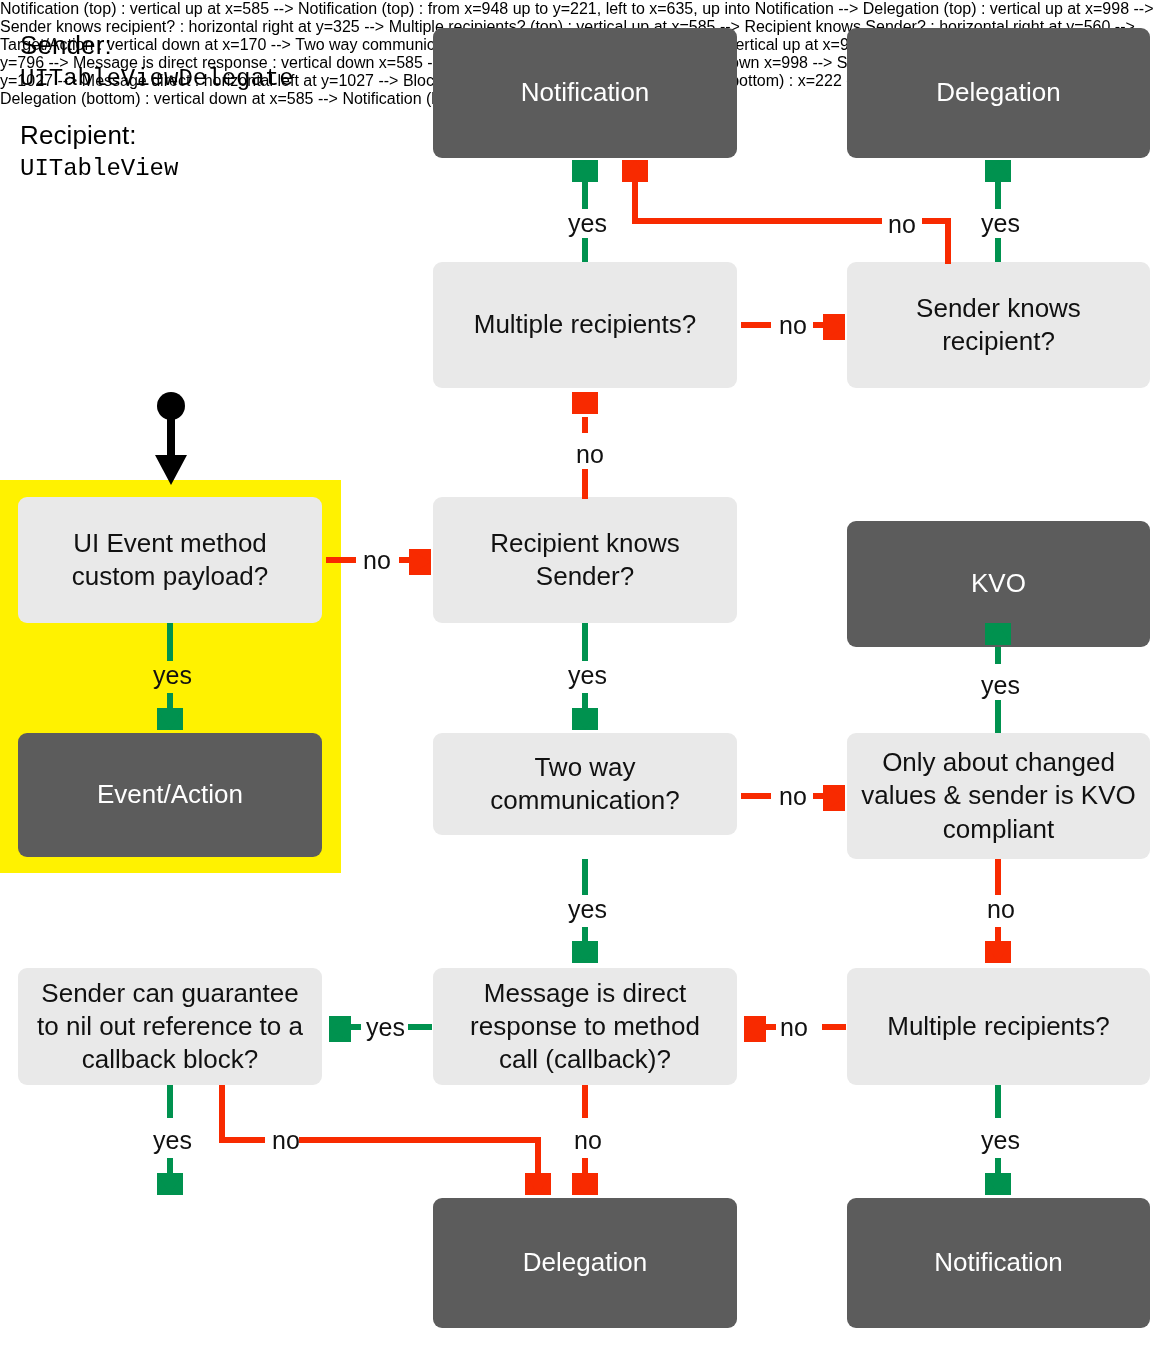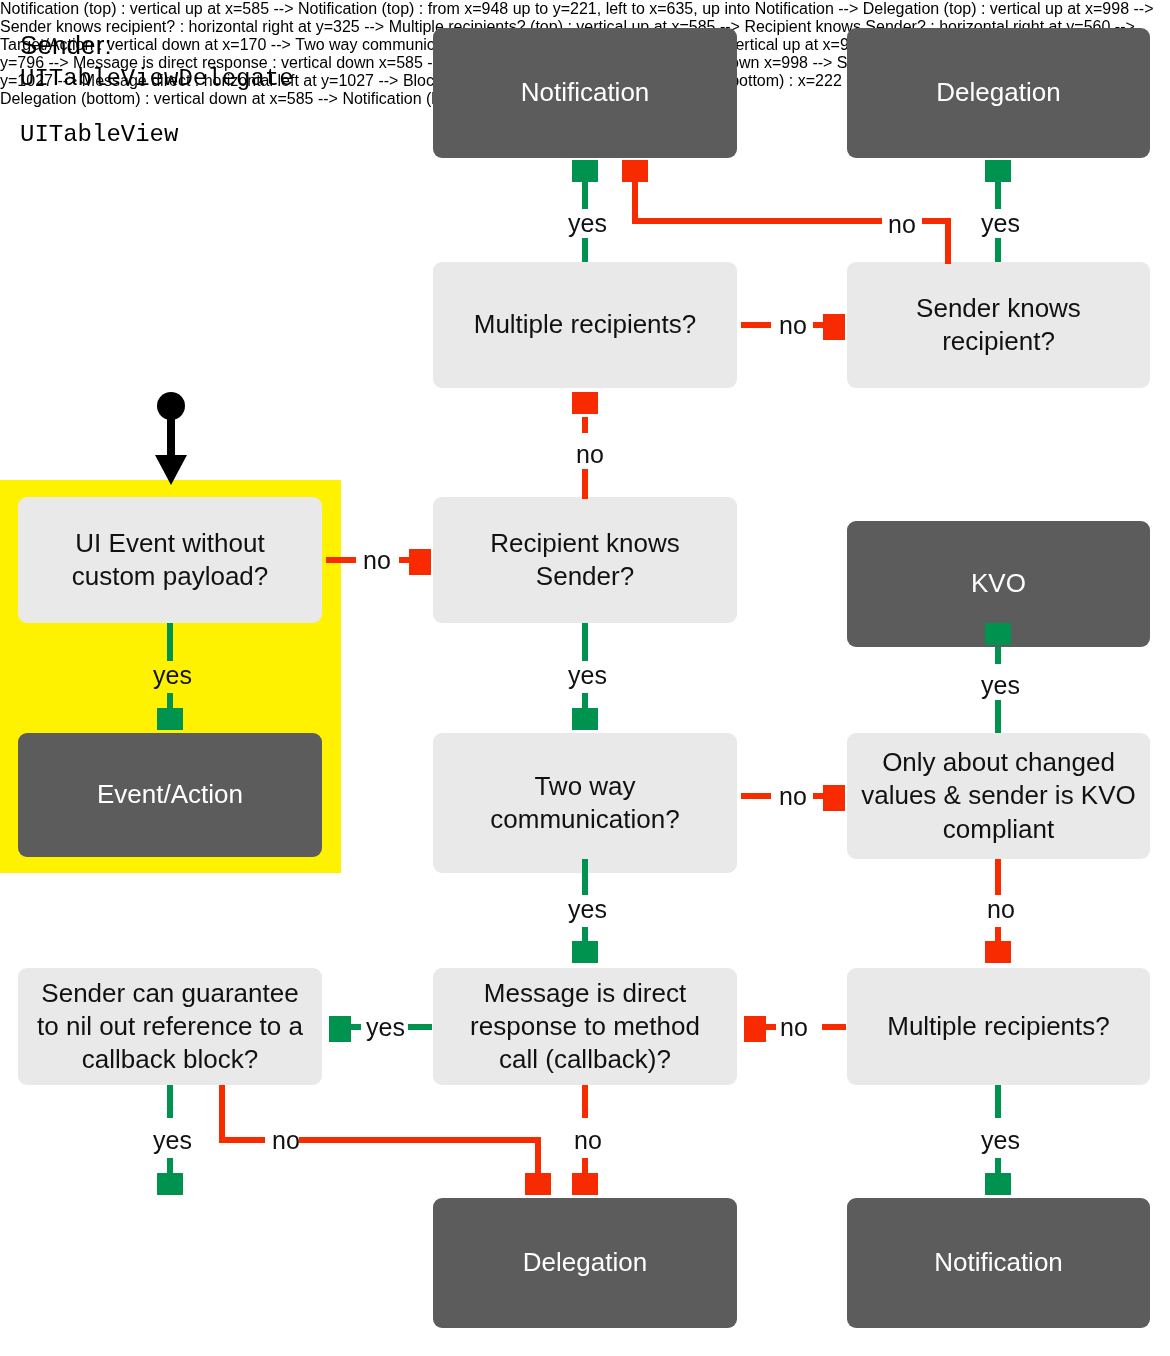--- a/index.html
+++ b/index.html
@@ -110,20 +110,21 @@
 </head>
 <body>
 
 <div id="stage">
 
   
   <div class="legend">
     <div class="lbl">Sender:</div>
     <div class="mono">UITableViewDelegate</div>
     <div class="gap"></div>
+    <div class="lbl">Recipient:</div>
     <div class="mono">UITableView</div>
   </div>
 
   
   <div class="hl"></div>
 
   
   <div class="start-dot" style="left:157px; top:392px;"></div>
   <div class="start-stem" style="left:167px; top:414px; height:44px;"></div>
   <div class="arrow down black" style="left:155px; top:455px;"></div>
@@ -139,34 +140,34 @@
   
   <div class="node decision" style="left:433px; top:262px; width:304px; height:126px;">
     <span>Multiple recipients?</span>
   </div>
   <div class="node decision" style="left:847px; top:262px; width:303px; height:126px;">
     <span>Sender knows recipient?</span>
   </div>
 
   
   <div class="node decision" style="left:18px; top:497px; width:304px; height:126px;">
-    <span>UI Event without custom payload?</span>
+    <span>UI Event method custom payload?</span>
   </div>
   <div class="node decision" style="left:433px; top:497px; width:304px; height:126px;">
     <span>Recipient knows Sender?</span>
   </div>
   <div class="node terminal" style="left:847px; top:497px; width:303px; height:126px;margin-top:24px;">
     <span>KVO</span>
   </div>
 
   
   <div class="node terminal" style="left:18px; top:733px; width:304px; height:124px;">
     <span>Event/Action</span>
   </div>
-  <div class="node decision" style="left:433px; top:733px; width:304px; height:140px;">
+  <div class="node decision" style="left:433px; top:733px; width:304px; height:102px;">
     <span>Two way communication?</span>
   </div>
   <div class="node decision" style="left:847px; top:733px; width:303px; height:126px;">
     <span>Only about changed values &amp; sender is KVO compliant</span>
   </div>
 
   
   <div class="node decision" style="left:433px; top:968px; width:304px; height:117px;">
     <span>Message is direct response to method call (callback)?</span>
   </div>

